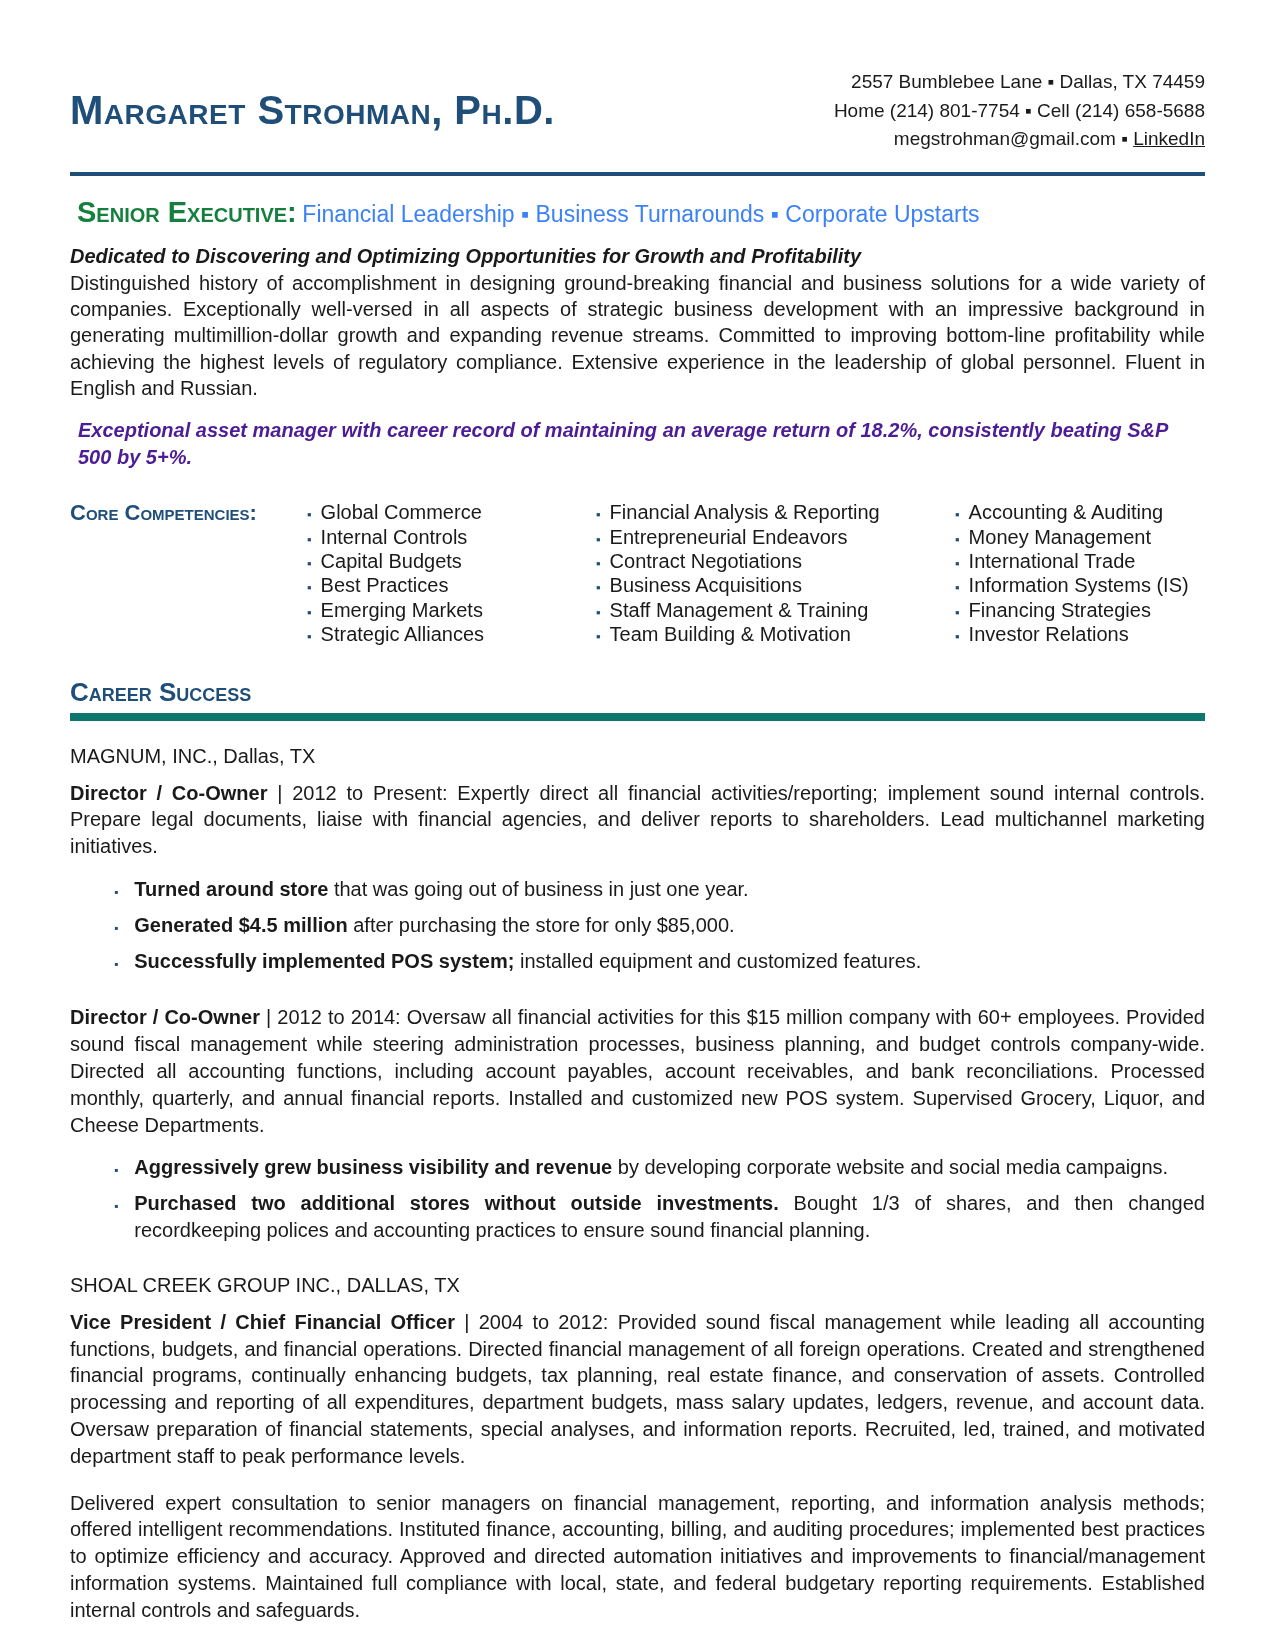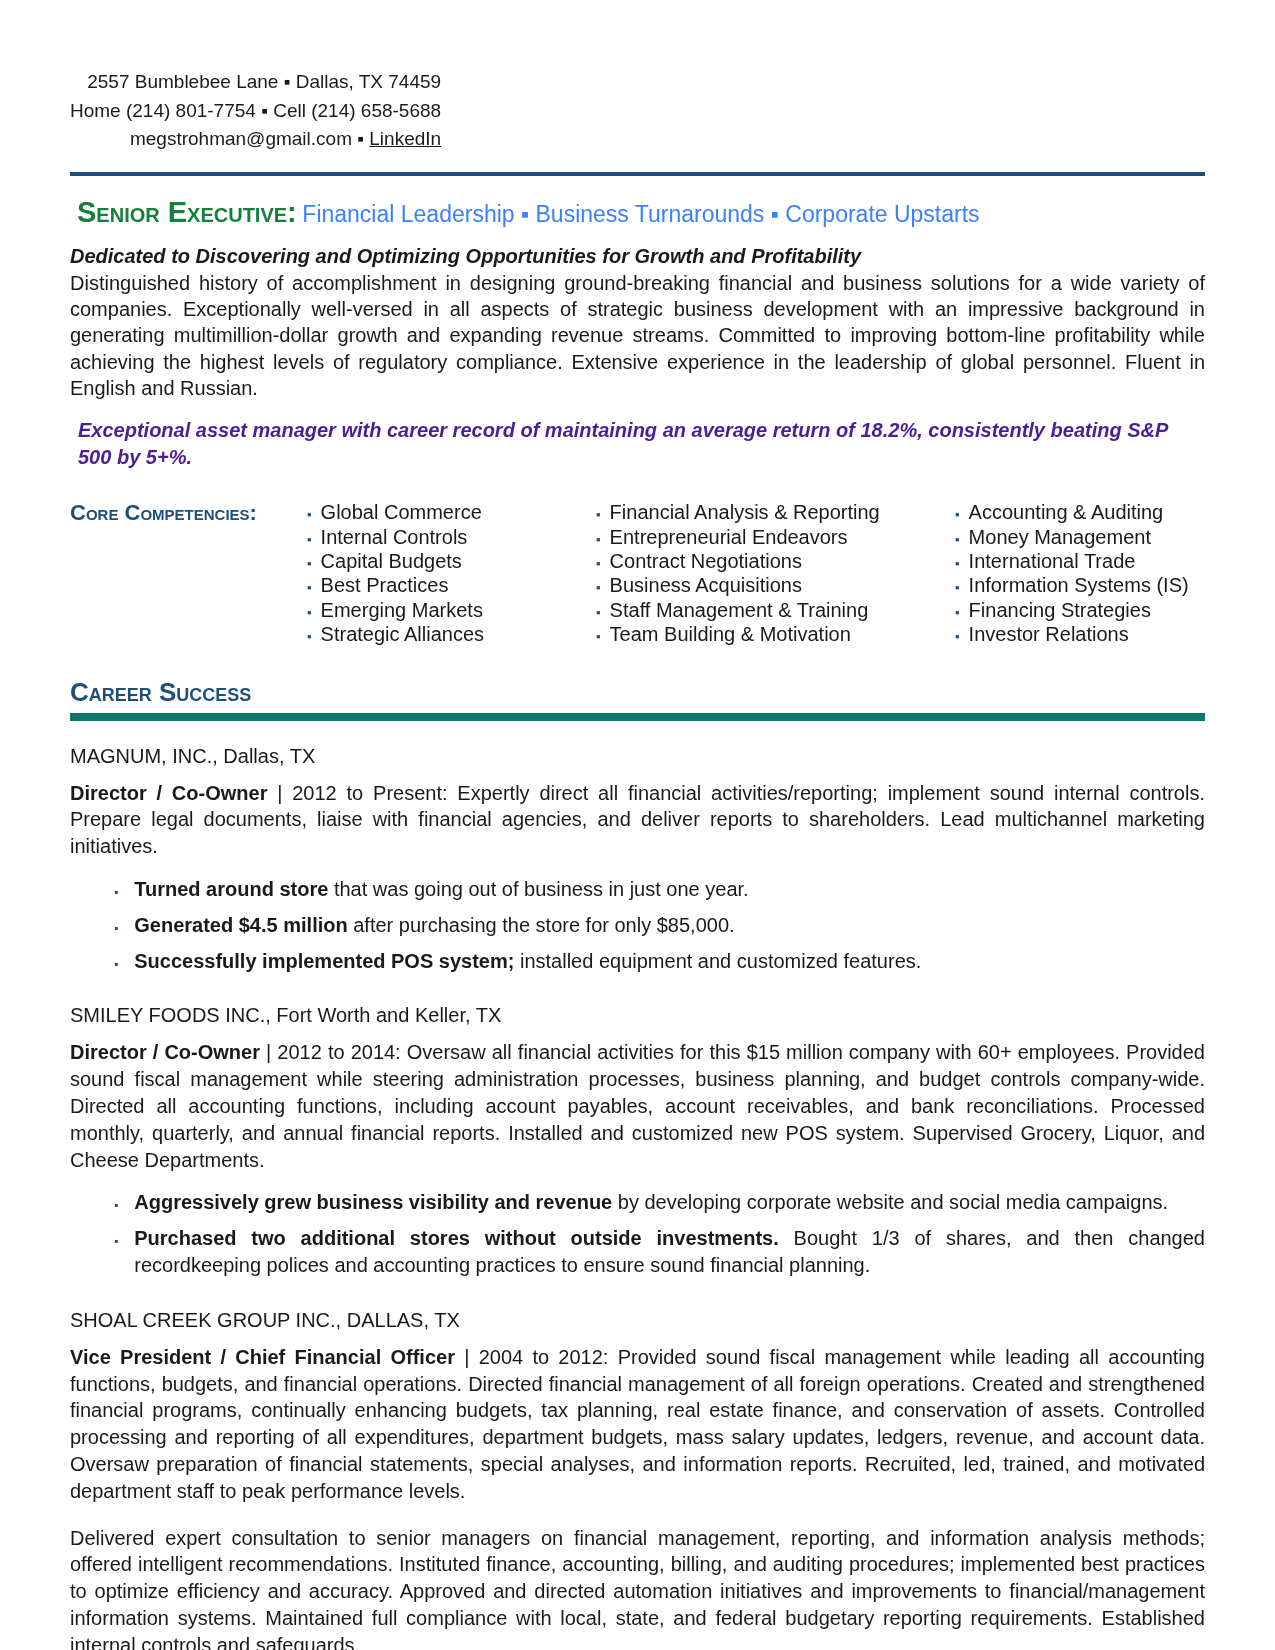--- a/index.html
+++ b/index.html
@@ -65,20 +65,21 @@
   .blist .sq { margin: 0 16px 0 44px; font-size: 12px; }
   .btext { flex: 1; text-align: justify; line-height: 1.34; }
   .btext b { font-weight: bold; }
 </style>
 </head>
 <body>
 
 <div class="page">
 
   <div class="header">
+    <h1 class="name sc">Margaret Strohman, Ph.D.</h1>
     <div class="contact">
       <div>2557 Bumblebee Lane ▪ Dallas, TX 74459</div>
       <div>Home (214) 801-7754 ▪ Cell (214) 658-5688</div>
       <div><span>megstrohman@gmail.com</span> <span>▪</span> <a>LinkedIn</a></div>
     </div>
   </div>
 
   <div class="rule-thick"></div>
 
   <div class="title-line">
@@ -187,21 +188,20 @@
           <span class="btext"><b>Generated $4.5 million</b><span> after purchasing the store for only $85,000.</span></span>
         </li>
       <li>
           <span class="sq">▪</span>
           <span class="btext"><b>Successfully implemented POS system;</b><span> installed equipment and customized features.</span></span>
         </li>
     </ul>
   </section>
 
   <section>
-    <div class="company">SMILEY FOODS INC., Fort Worth and Keller, TX</div>
     <p class="job-desc"><b class="job-title">Director / Co-Owner</b> <span>|</span> <span>2012 to 2014: Oversaw all financial activities for this $15 million company with 60+ employees. Provided sound fiscal management while steering administration processes, business planning, and budget controls company-wide. Directed all accounting functions, including account payables, account receivables, and bank reconciliations. Processed monthly, quarterly, and annual financial reports. Installed and customized new POS system. Supervised Grocery, Liquor, and Cheese Departments.</span></p>
     <ul class="blist">
       <li>
           <span class="sq">▪</span>
           <span class="btext"><b>Aggressively grew business visibility and revenue</b><span> by developing corporate website and social media campaigns.</span></span>
         </li>
       <li>
           <span class="sq">▪</span>
           <span class="btext"><b>Purchased two additional stores without outside investments.</b><span> Bought 1/3 of shares, and then changed recordkeeping polices and accounting practices to ensure sound financial planning.</span></span>
         </li>

